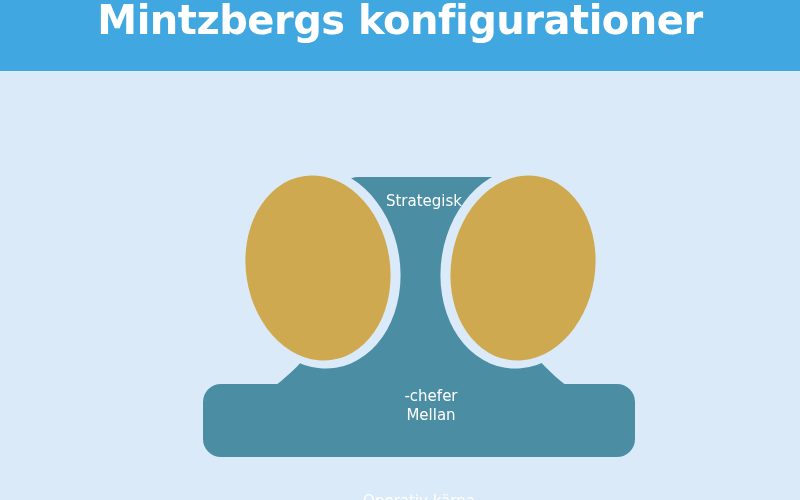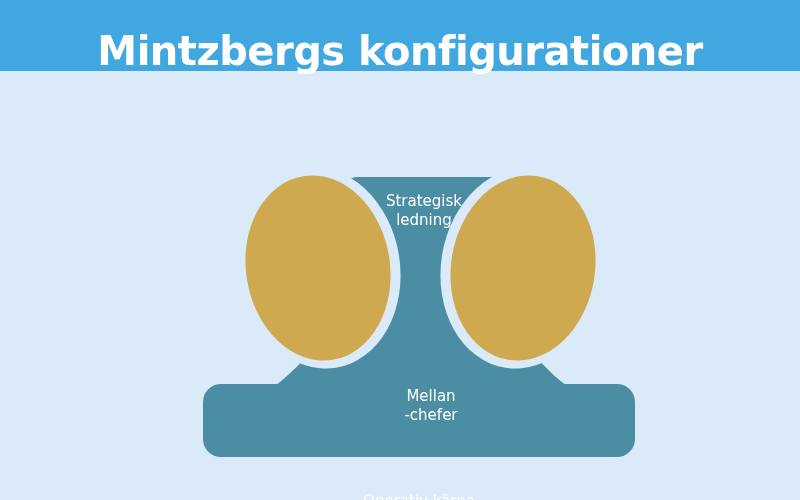--- a/index.html
+++ b/index.html
@@ -21,21 +21,21 @@
   }
   
   #header-banner {
     position: absolute;
     left: 0;
     top: 0;
     width: 800px;
     height: 71px;
     background: #41a7e0;
     display: flex;
-    align-items: flex-end;
+    align-items: flex-start;
     justify-content: center;
   }
   #header-title {
     color: #ffffff;
     font-size: 40px;
     font-weight: bold;
     letter-spacing: -0.5px;
     line-height: 1;
     white-space: nowrap;
     font-family: "DejaVu Sans", "Liberation Sans", sans-serif;
@@ -129,26 +129,25 @@
 
         <rect x="184" y="313" width="432" height="73" rx="18" ry="18" fill="#4b8ea3"></rect>
       </g>
 
       <ellipse cx="299" cy="197" rx="72" ry="93" transform="rotate(-9 299 197)" fill="#cfa94f"></ellipse>
       <ellipse cx="504" cy="197" rx="72" ry="93" transform="rotate(9 504 197)" fill="#cfa94f"></ellipse>
     </svg>
 
     <div class="shape-label" id="label-strategisk">
       <div>Strategisk</div>
-      <div>ledning</div>
     </div>
 
 
 
     <div class="shape-label" id="label-mellanchefer">
+      <div>-chefer</div>
       <div>Mellan</div>
-      <div>-chefer</div>
     </div>
 
     <div class="shape-label" id="label-operativ">Operativ kärna</div>
 
   </div>
 </div>
 
 </body></html>

